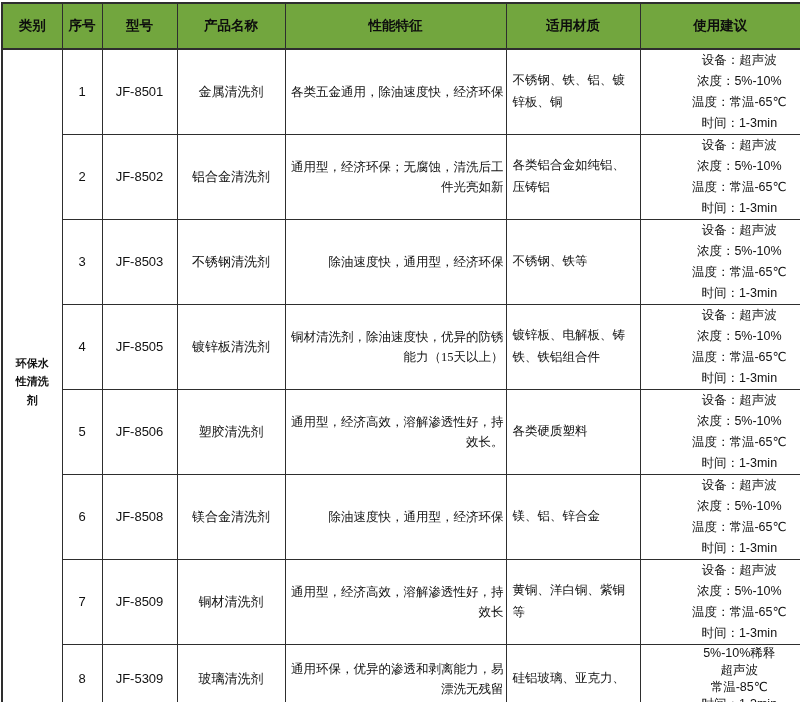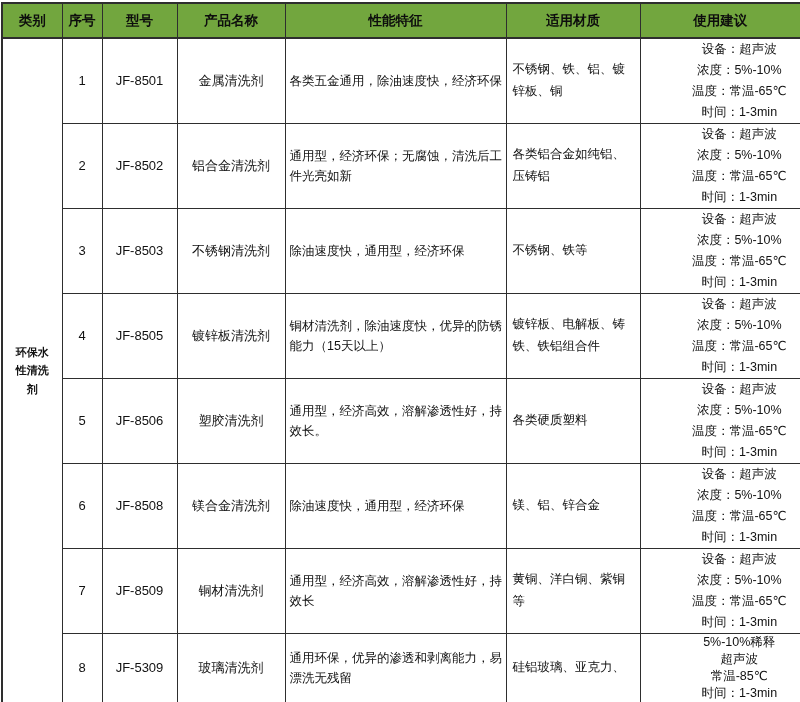--- a/index.html
+++ b/index.html
@@ -23,21 +23,21 @@
   }
   th,td{
     border:1px solid var(--grid);
     overflow:hidden;
     vertical-align:middle;
   }
   thead th{
     background:var(--header-bg);
     border-bottom:2px solid var(--grid);
     border-top:2px solid var(--grid);
-    height:35px;
+    height:46px;
     font-size:13.5px;
     font-weight:bold;
     text-align:center;
     color:#0d0d0d;
   }
   thead th:first-child{border-left:2px solid var(--grid);}
   thead th:last-child{border-right:2px solid var(--grid);margin-left:31px;}
   tbody tr.body-row{height:85px;}
   tbody tr.body-row.short{height:68px;}
   td{font-size:12.5px;line-height:1.65;}
@@ -48,23 +48,24 @@
     font-size:11px;
     line-height:1.65;
     padding:0 8px;
     border-left:2px solid var(--grid);
   }
   td.serial,td.model,td.pname{
     text-align:center;
     font-size:13px;
   }
   td.features{
-    text-align:left;
+    text-align:right;
     padding:2px 2px 2px 4px;
     line-height:1.6;
+    font-family:Liberation Serif, serif;
   }
   td.materials{
     text-align:left;
     padding:0 6px;
     line-height:1.75;
   }
   td.usage{
     text-align:center;
     padding:0 2px;
     border-right:2px solid var(--grid);

